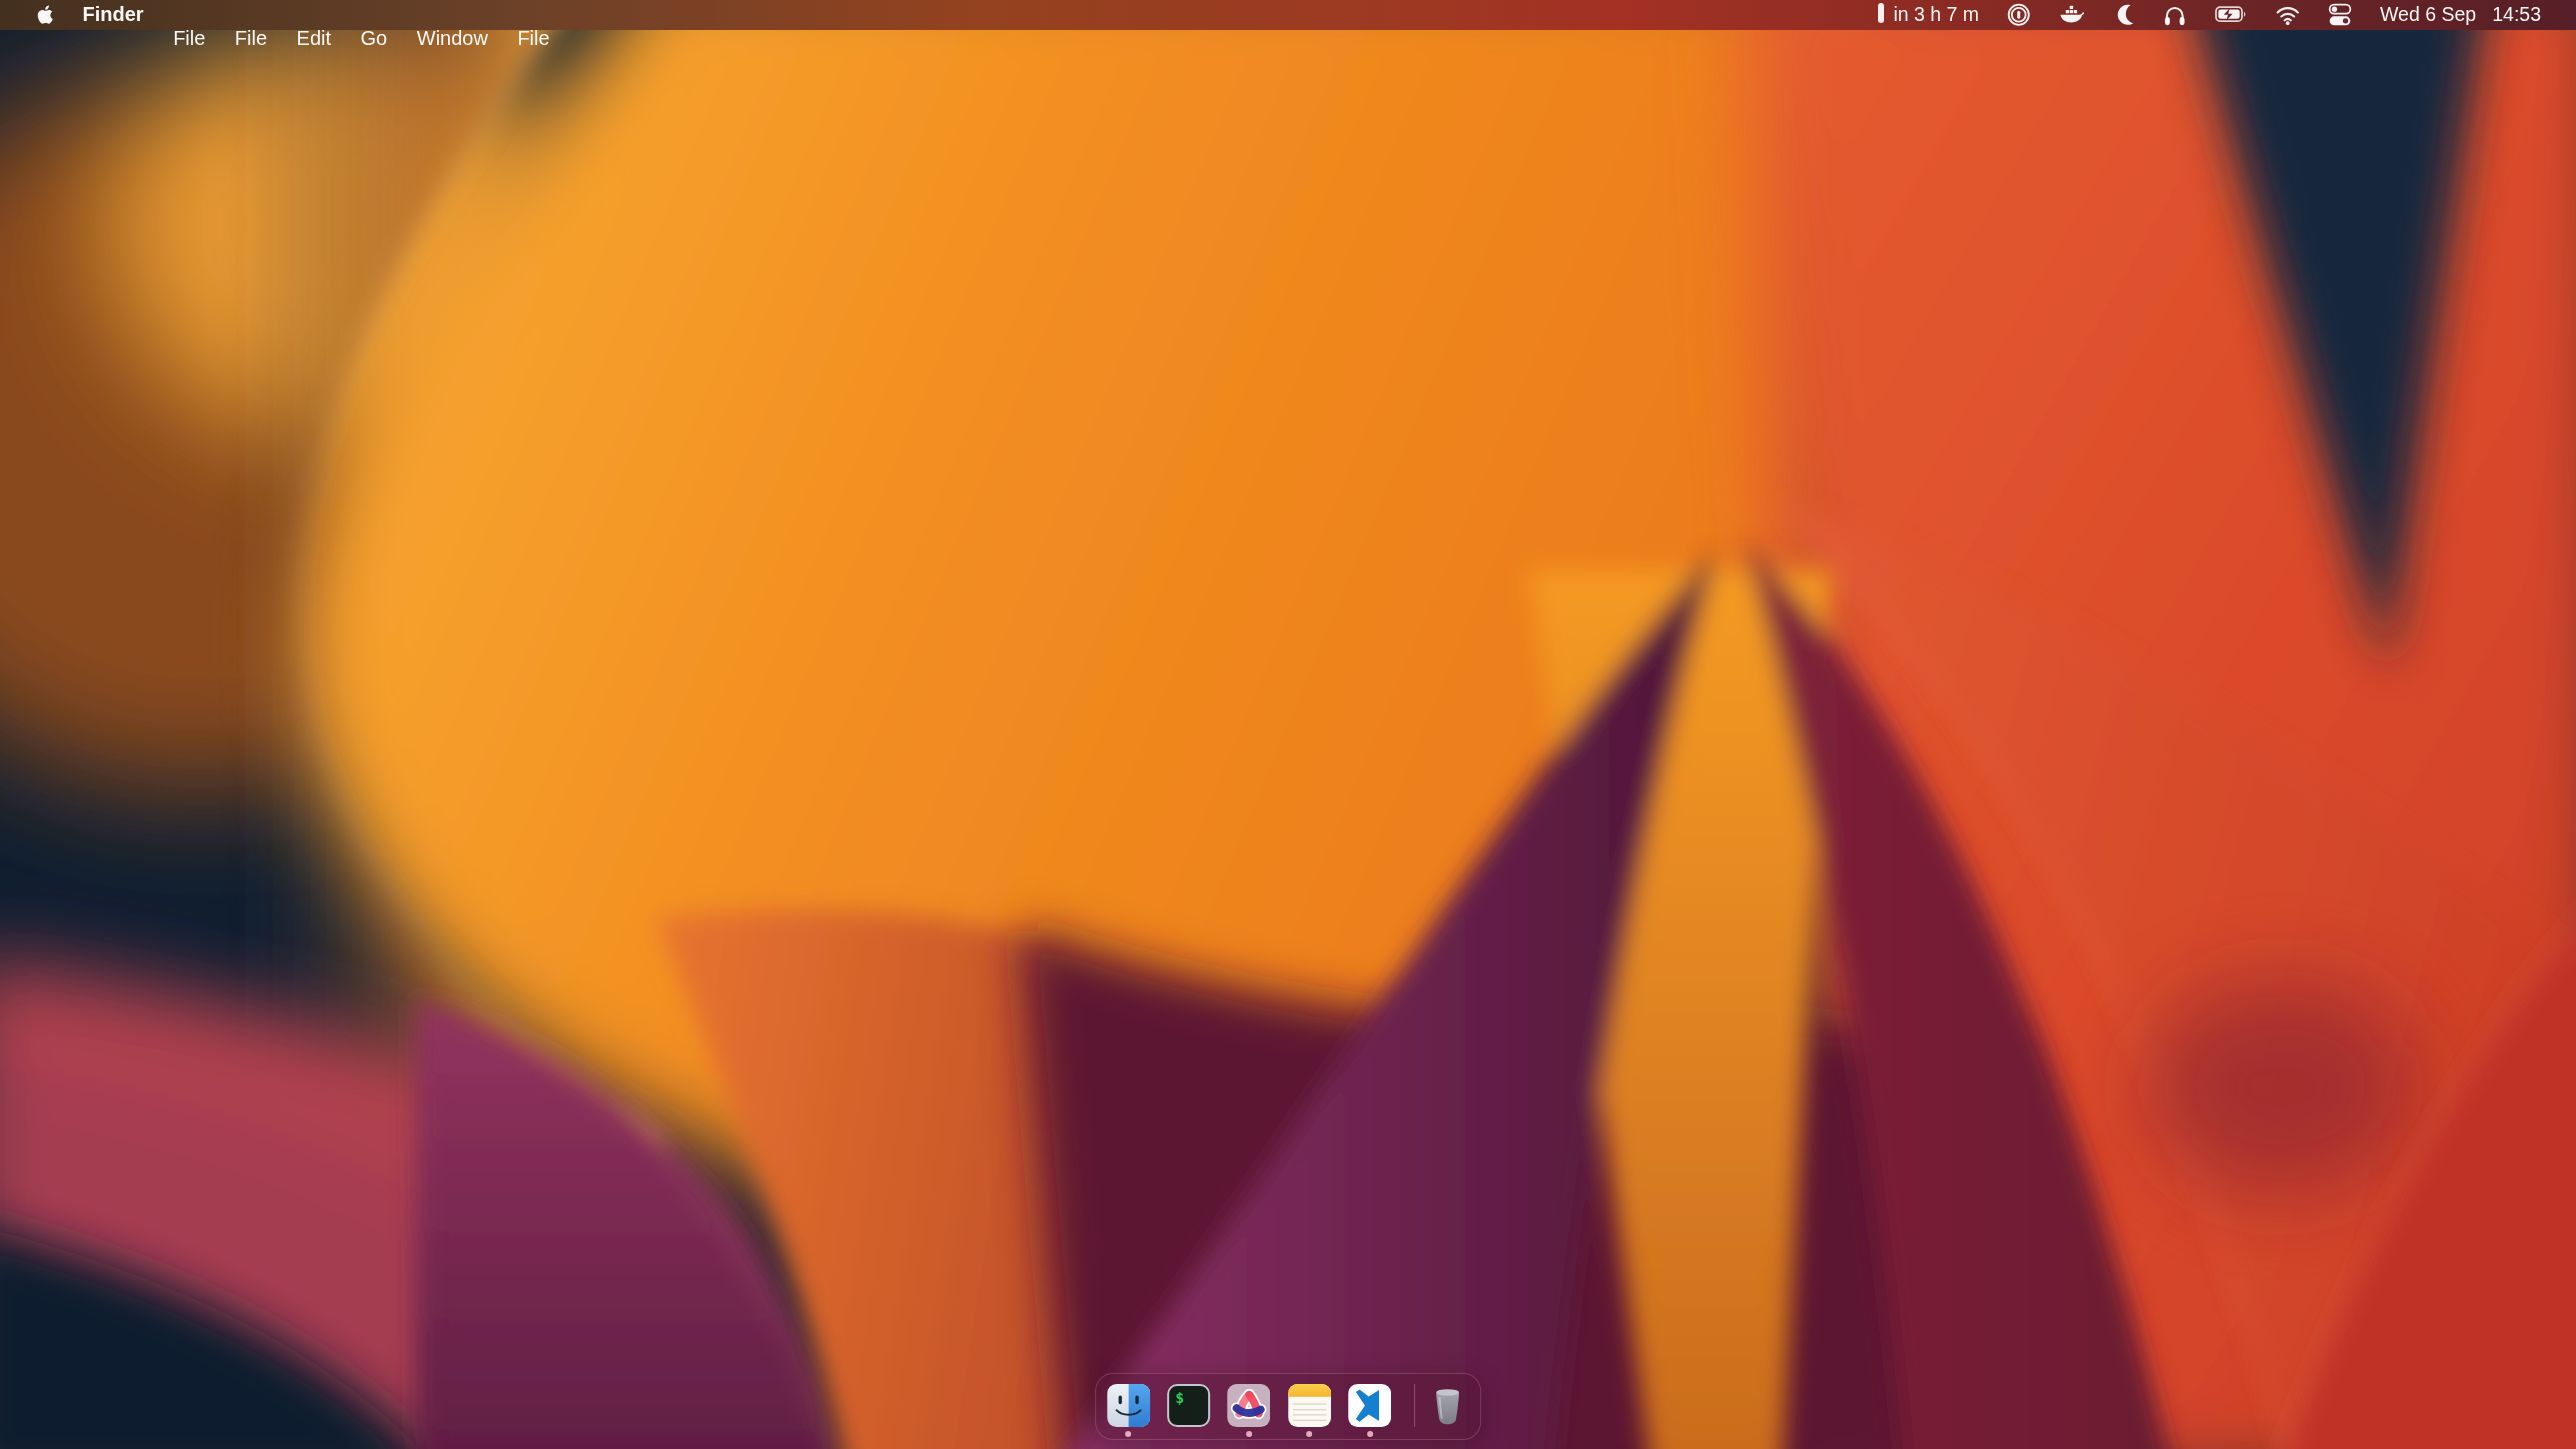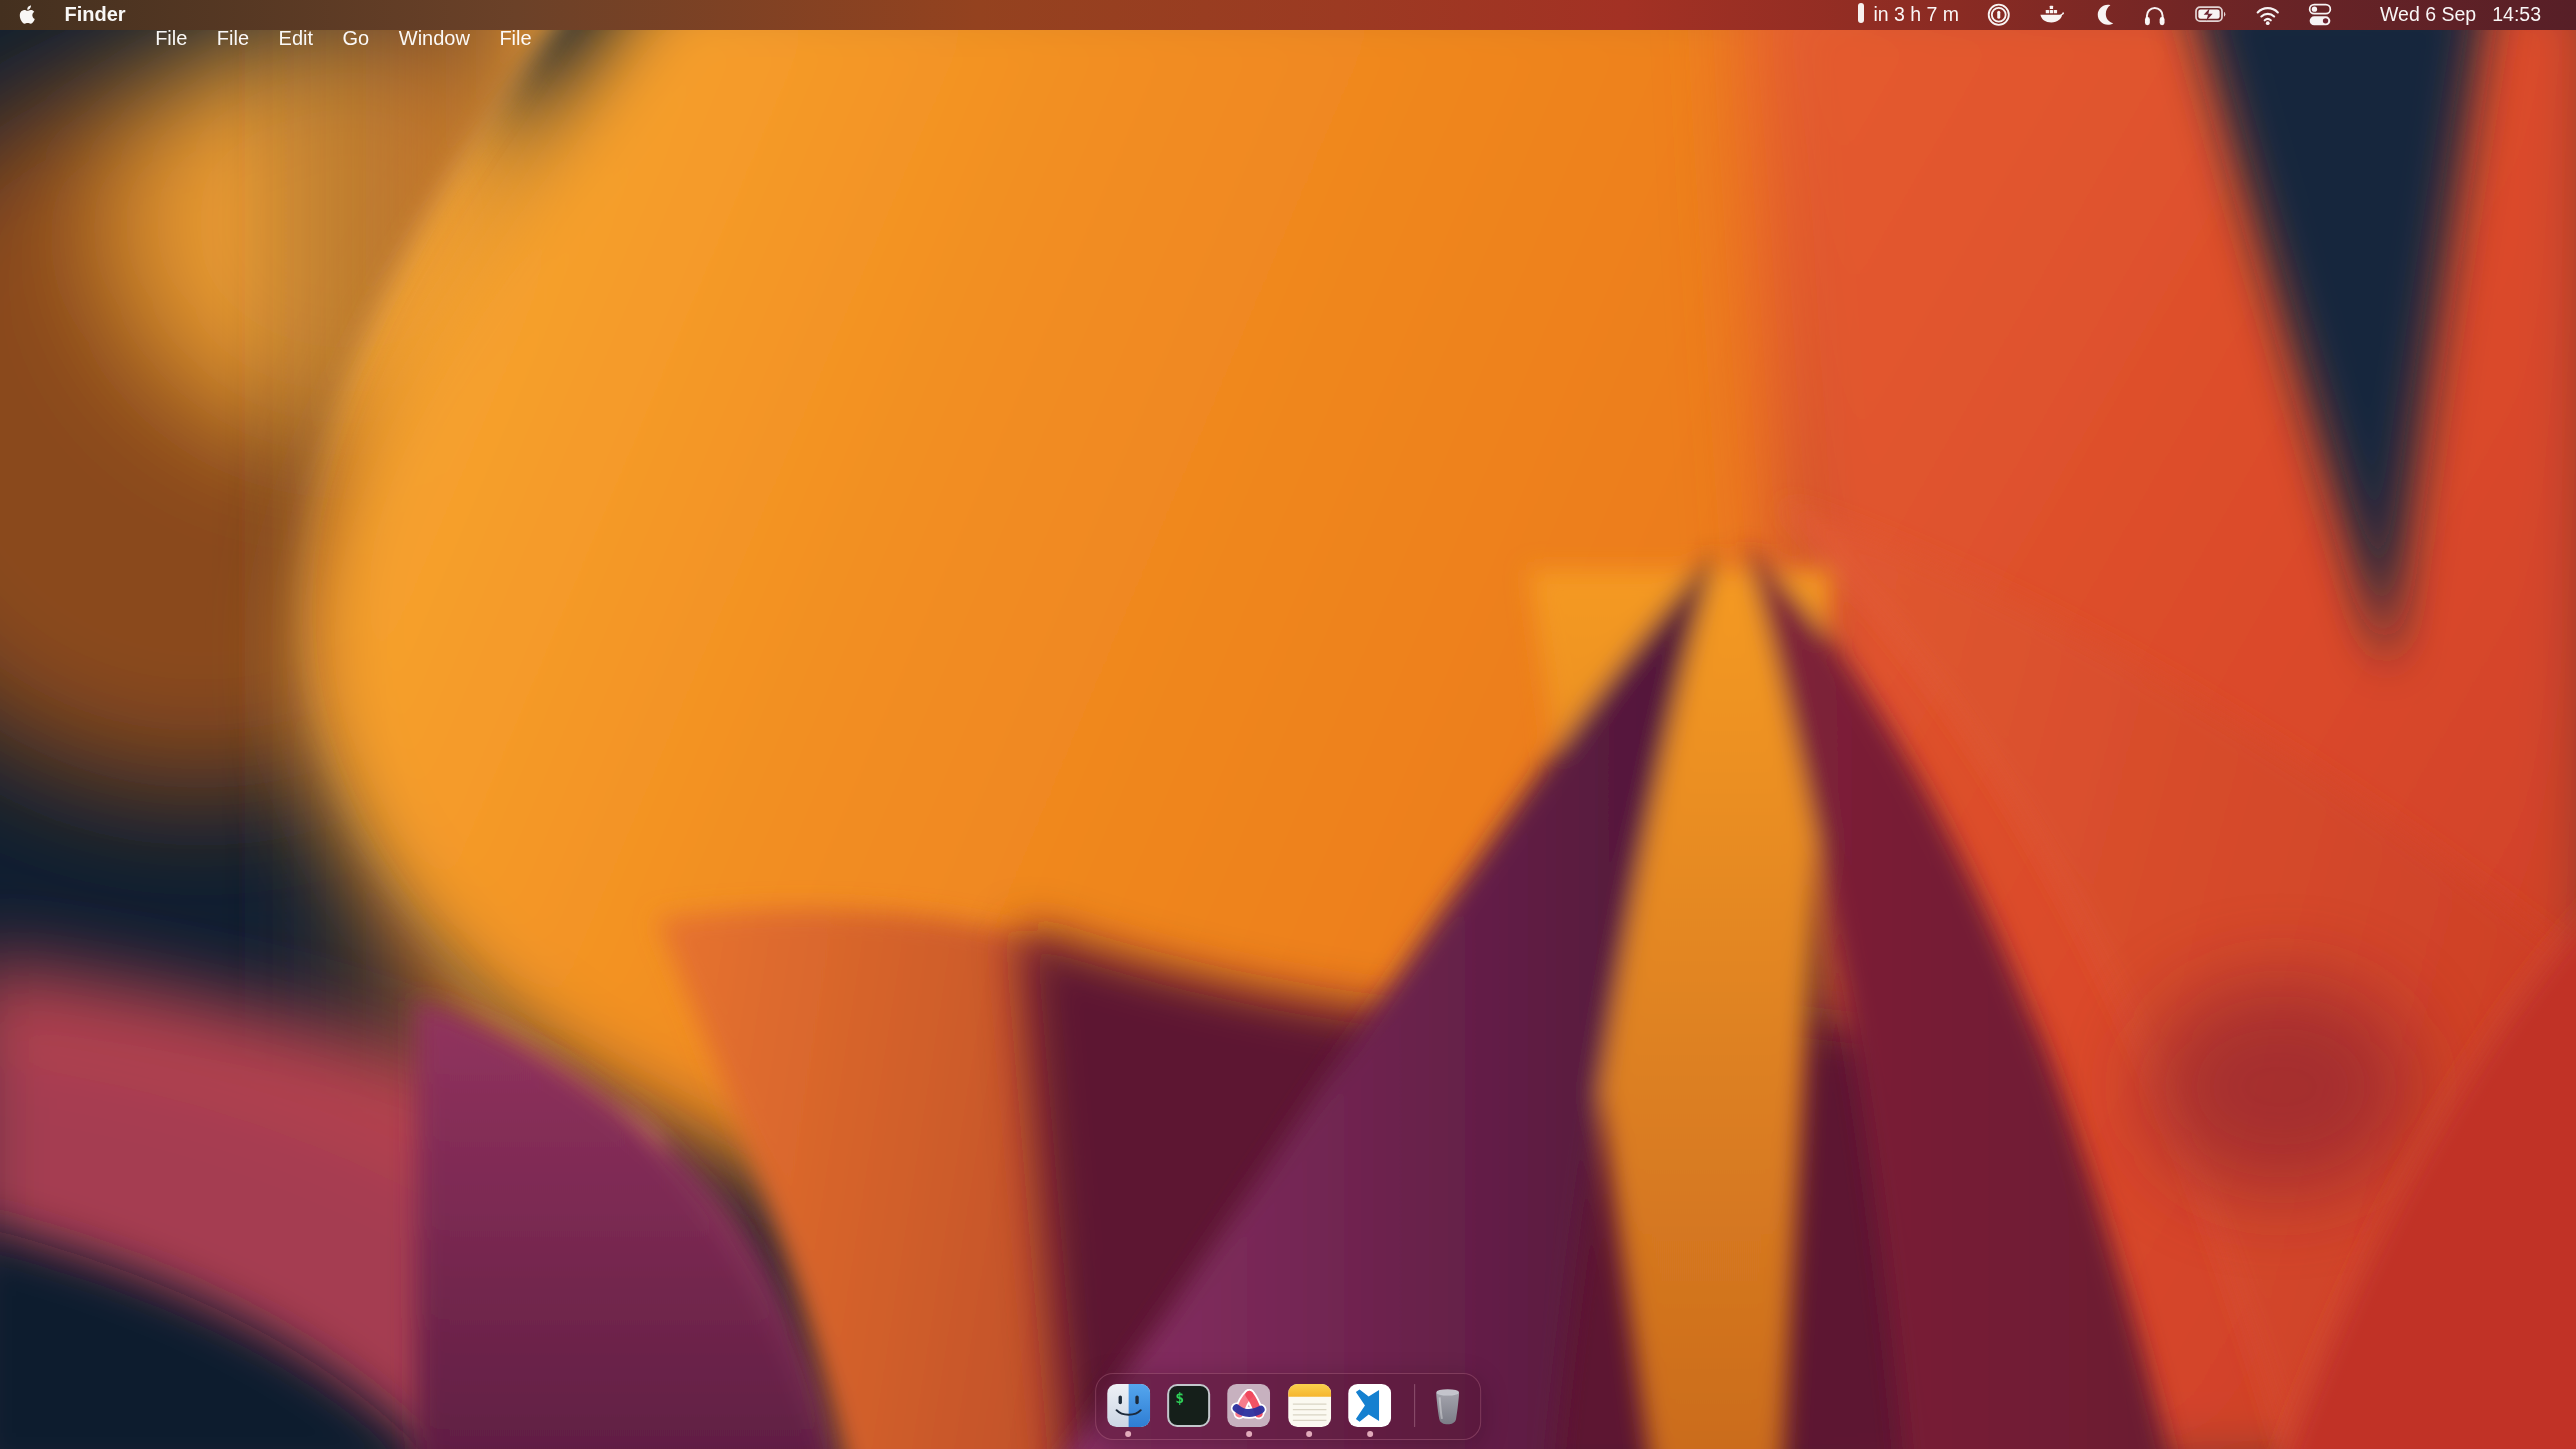--- a/index.html
+++ b/index.html
@@ -7,34 +7,34 @@
               font-family:"Liberation Sans", sans-serif; cursor:default; }
   #desktop { position:relative; width:2576px; height:1449px; }
 
   
   #wallpaper { position:absolute; inset:0; width:100%; height:100%; }
 
   
   #menubar {
     position:absolute; top:0; left:0; right:0; height:29.5px; z-index:20;
     display:flex; align-items:center; justify-content:space-between;
-    padding:0 35px 0 17px;
+    padding:0 35px 0 35px;
     background:linear-gradient(90deg,#44301f 0%,#6b4128 20%,#94421f 38%,#9c3a22 52%,#a33124 63%,#8a2b23 76%,#6a2426 88%,#571f27 100%);
     color:rgba(255,255,255,0.96);
     font-size:20px;
   }
   .mb-left { display:flex; align-items:center; gap:29.5px; }
   .mb-left .apple { display:flex; align-items:center; }
   .mb-app { font-weight:700; }
   .mb-item { font-weight:400;margin-top:48px; }
   .mb-right { display:flex; align-items:center; gap:28px; font-size:19.5px; }
   .status-group { display:flex; gap:9.4px; }
   .timer-pill { width:6px; height:20px; border-radius:3.4px; background:rgba(255,255,255,0.93); }
   .mb-icon { display:flex; align-items:center; }
-  .mb-clock { display:flex; align-items:center; gap:16px;margin-left:20px; }
+  .mb-clock { display:flex; align-items:center; gap:16px; }
 
   
   #dock {
     position:absolute; left:50%; transform:translateX(-50%); bottom:9.4px; z-index:20;
     height:67px; border-radius:18px;
     background:rgba(80,22,50,0.42);
     border:1px solid rgba(255,175,195,0.22);
     box-shadow:0 6.7px 27px rgba(20,0,10,0.25);
     display:flex; align-items:flex-start; padding:10px 10.7px 0 10.7px;
   }

